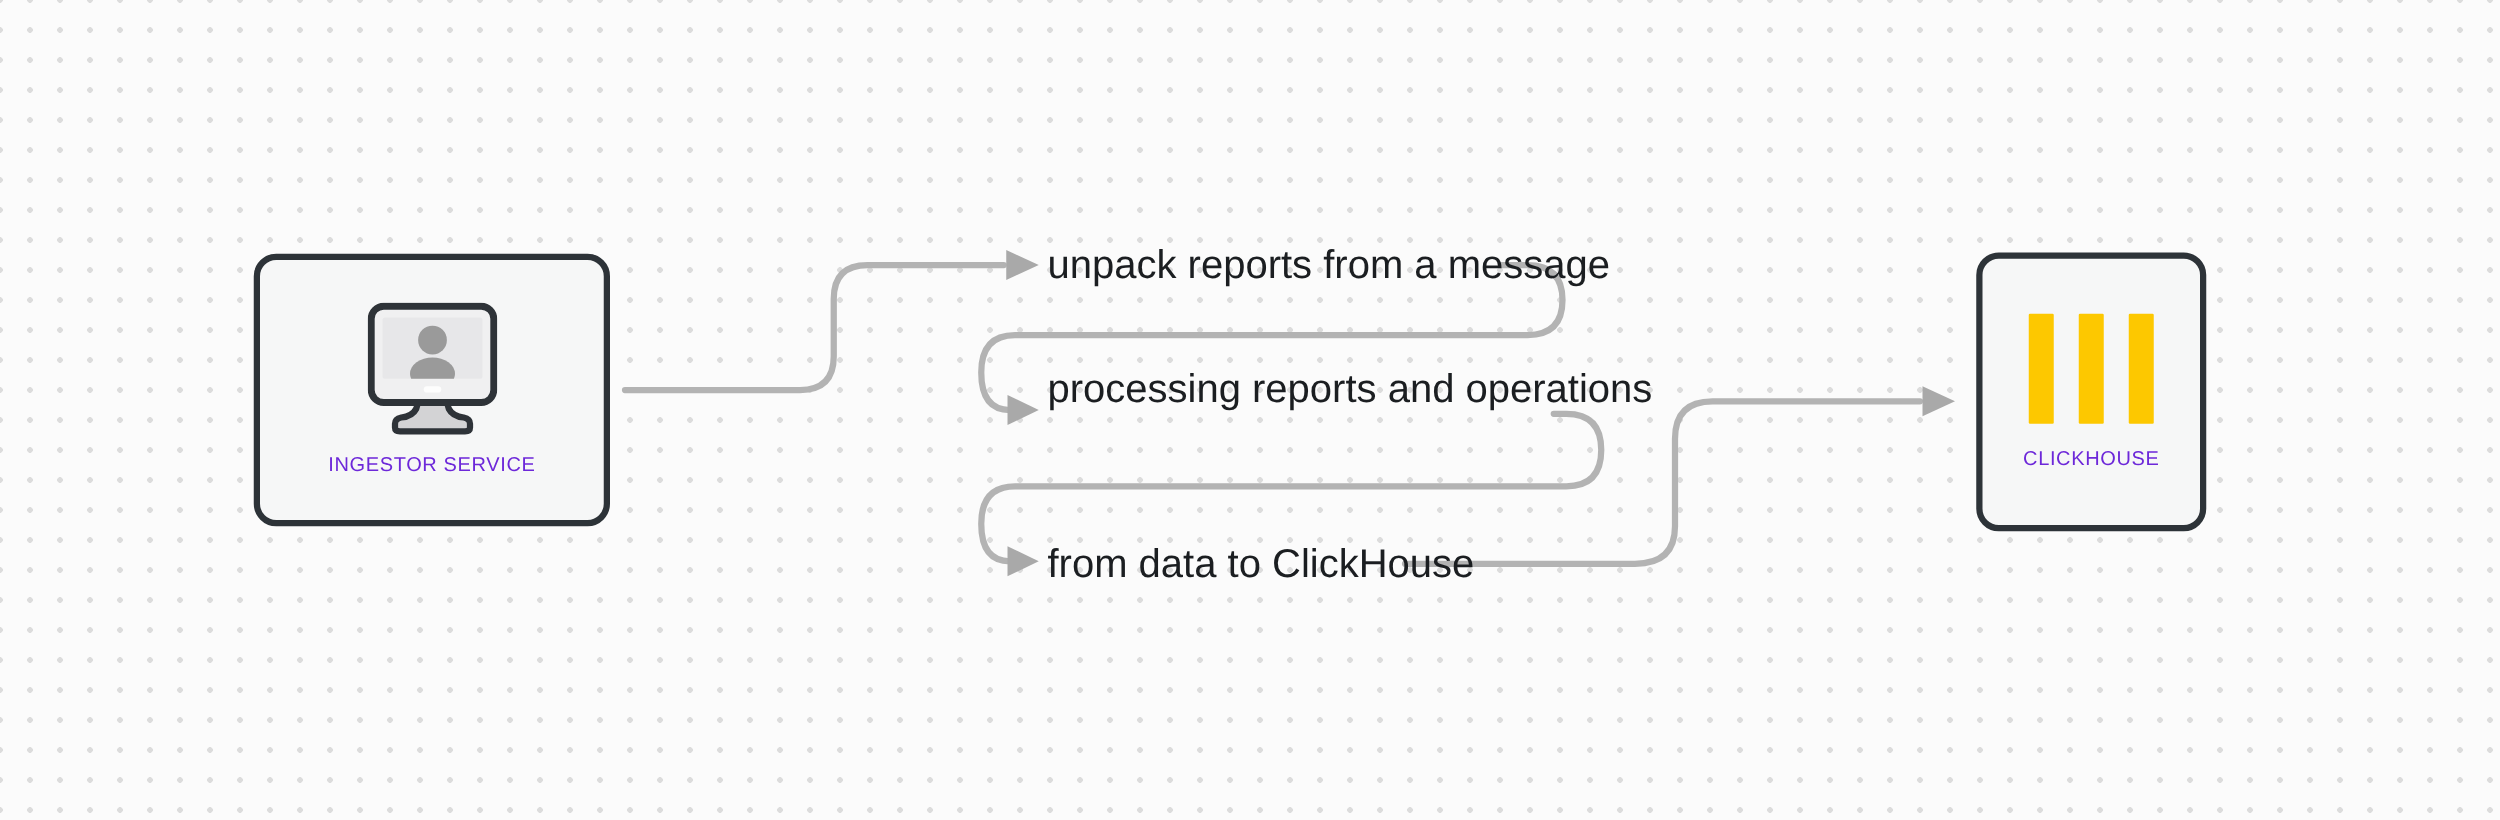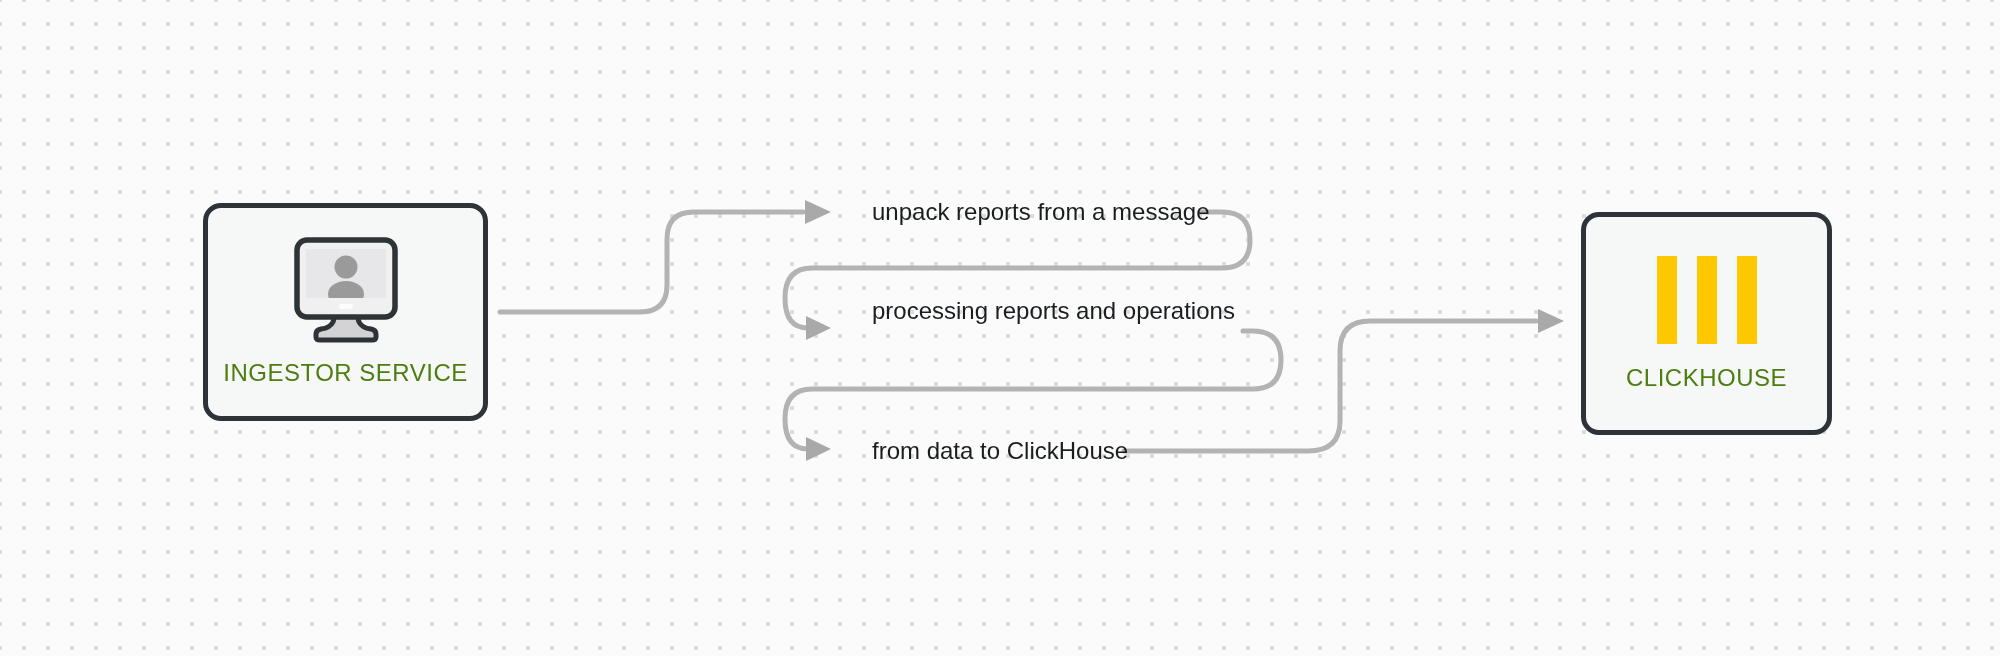--- a/index.html
+++ b/index.html
@@ -47,39 +47,38 @@
     justify-content: center;
   }
   .node-ingestor {
     left: 203px;
     top: 203px;
     width: 285px;
     height: 218px;
   }
   .node-clickhouse {
     left: 1581px;
-    top: 212px;
-    width: 251px;
+    top: 202px;
+    width: 184px;
     height: 223px;
   }
   .node-label {
-    font-size: 24px;
-    color: #4d7c0f;
+    font-size: 16px;
+    color: #6d28d9;
     letter-spacing: 0.5px;
     white-space: nowrap;
   }
   .node-ingestor .node-label { margin-top: 16px; }
   .node-clickhouse .node-label { margin-top: 20px; }
   .step-label {
     position: absolute;
     transform: translateY(-50%);
-    font-size: 24px;
+    font-size: 32px;
     color: #1b1e21;
     white-space: nowrap;
-    margin-left: 34px;
   }
   .step-1 { left: 838px; top: 212px; }
   .step-2 { left: 838px; top: 311px; }
   .step-3 { left: 838px; top: 451px; }
   .ch-bars {
     display: flex;
     gap: 20px;
   }
   .ch-bar {
     width: 20px;

